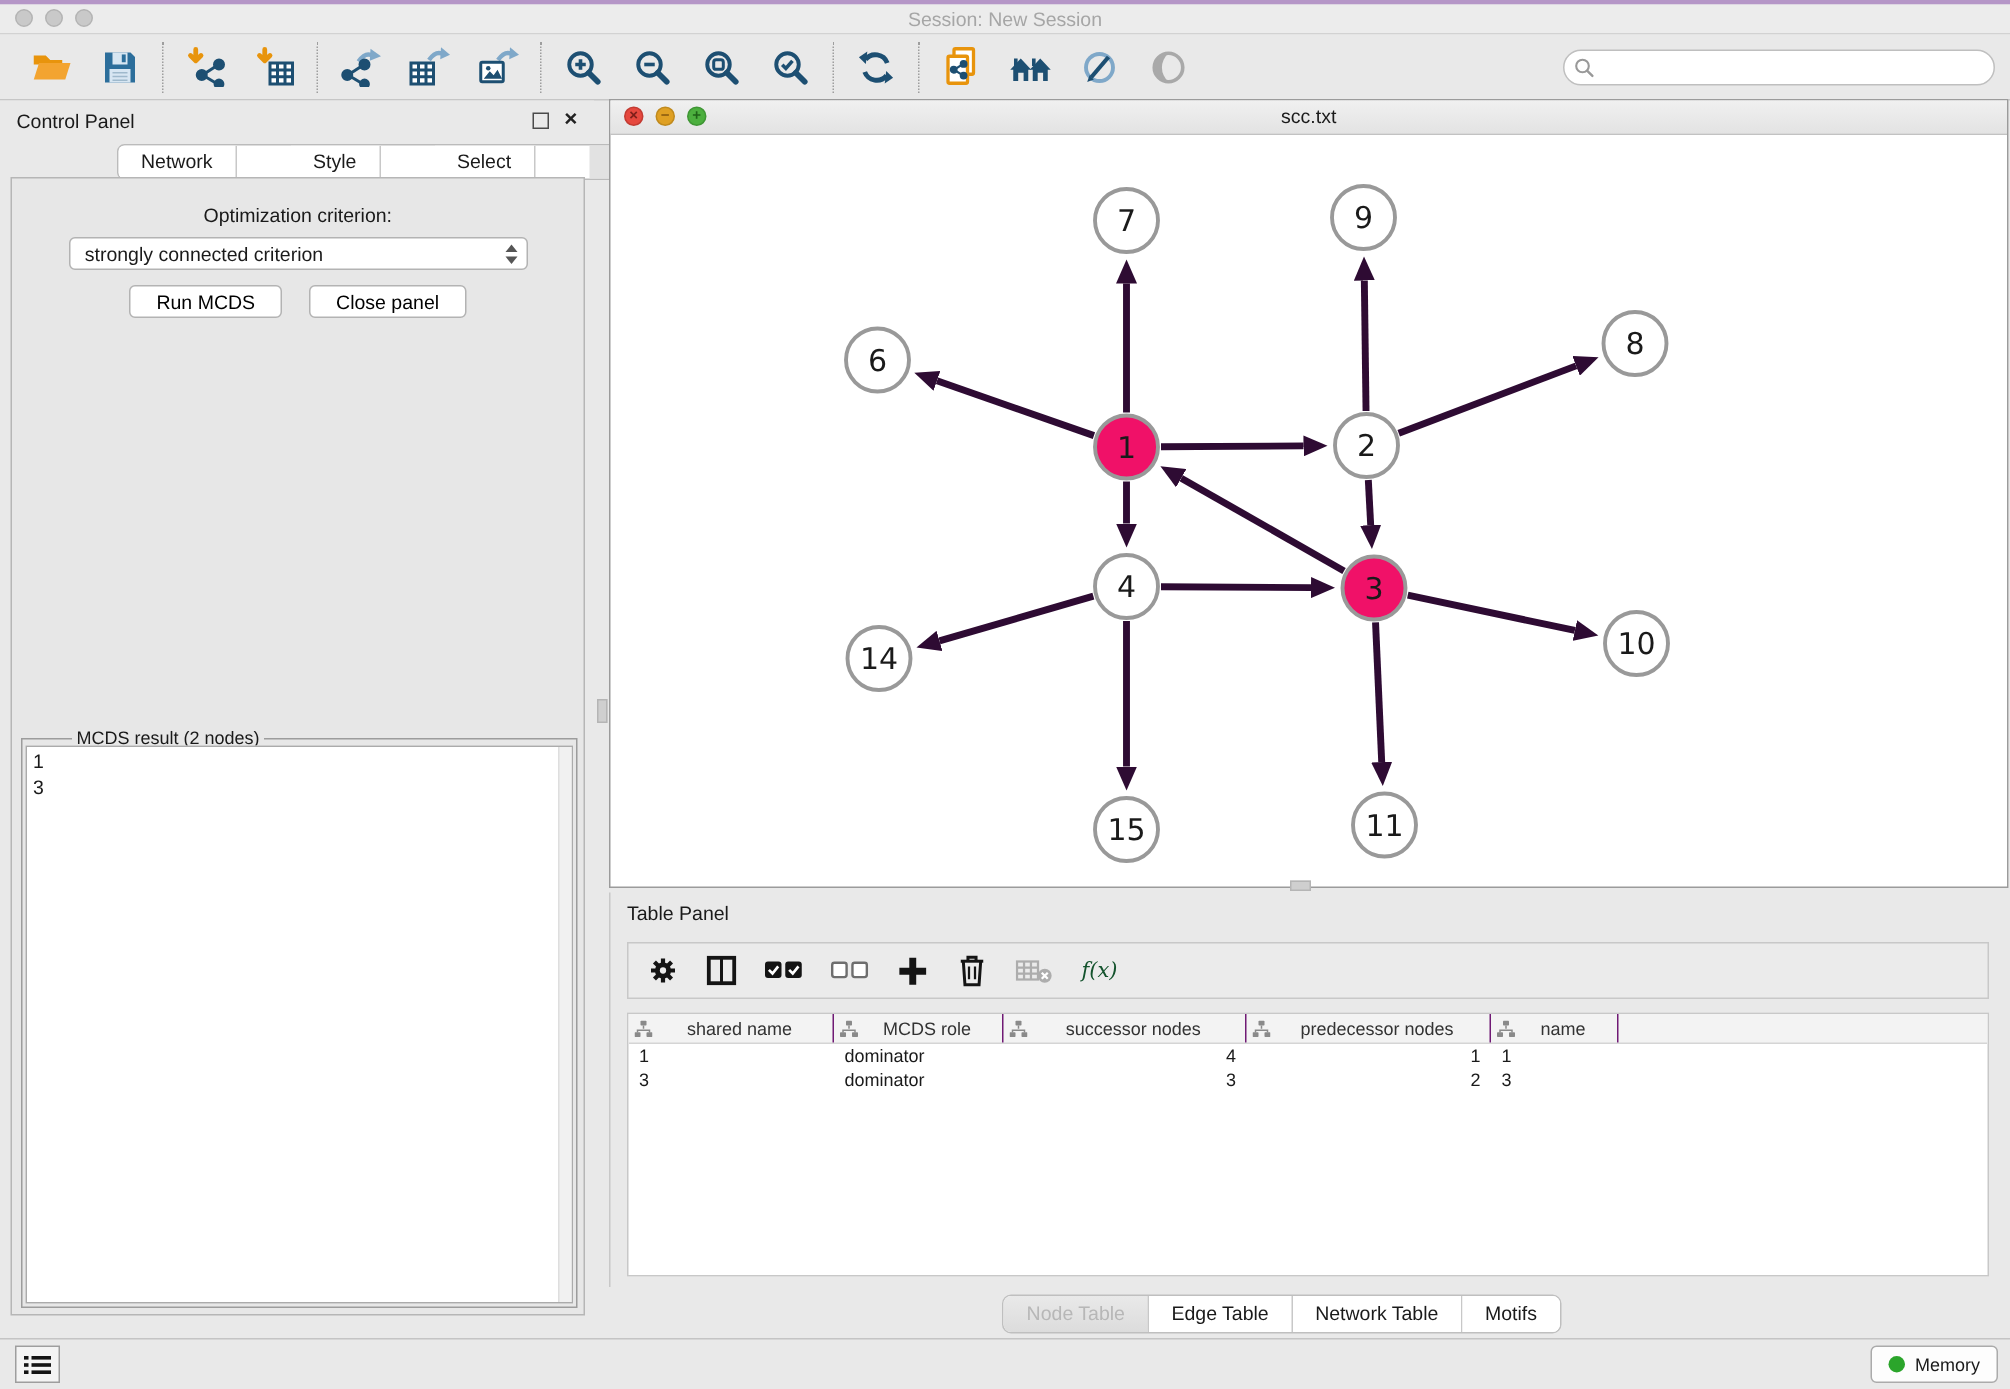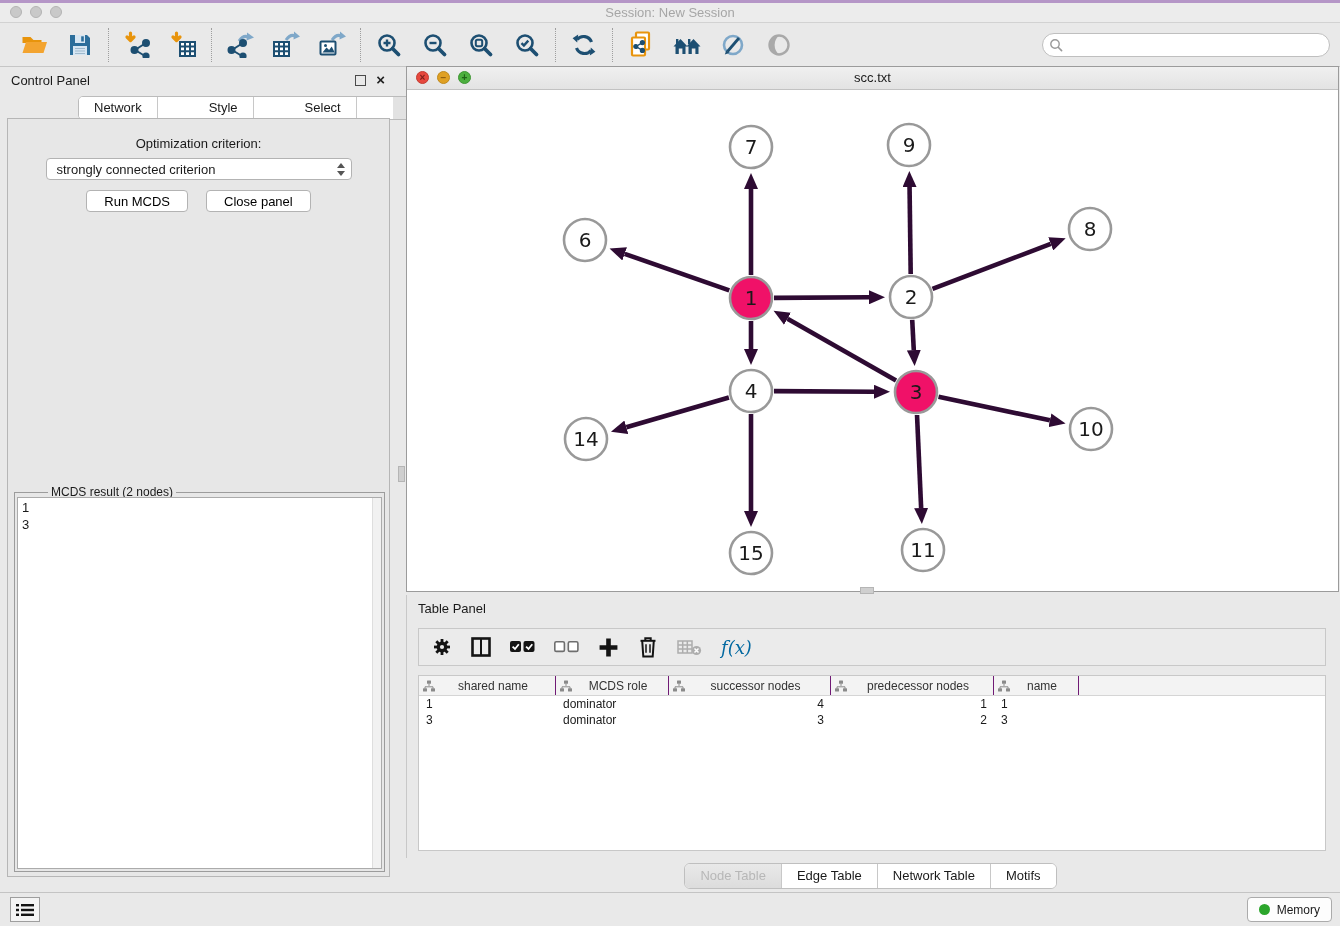--- a/index.html
+++ b/index.html
@@ -59,31 +59,31 @@
   .ndot.yellow{background:#DFA023;border:1px solid #C08A1D;color:#8E5E10;}
   .ndot.green{background:#4CAF3E;border:1px solid #3F9634;color:#1F6318;}
   .net-title{text-align:center;line-height:21px;font-size:13px;color:#1A1A1A;}
   .graph-svg{position:absolute;left:0;top:22px;}
   
   .table-panel{position:absolute;left:406px;top:595px;width:978px;height:263px;background:#E9E9E9;
                border-left:1px solid #C8C8C8;box-sizing:border-box;}
   .tp-toolbar{position:absolute;left:11px;top:33px;width:908px;height:38px;background:#EBEBEB;border:1px solid #C8C8C8;
               box-sizing:border-box;display:flex;align-items:center;gap:19px;padding:0 13px;}
   .tp-icon{display:flex;align-items:center;justify-content:center;cursor:default;}
-  .fx-label{font-family:"DejaVu Serif",serif;font-style:italic;font-size:18px;color:#0369a1;}
+  .fx-label{font-family:"DejaVu Serif",serif;font-style:italic;font-size:14px;color:#14532d;}
   .tp-table{position:absolute;left:11px;top:80px;width:908px;height:176px;background:#fff;border:1px solid #C8C8C8;
             box-sizing:border-box;overflow:hidden;}
   .tbl-header{display:flex;height:19px;background:#F3F3F3;border-bottom:1px solid #D5D5D5;}
   .tbl-hcell{box-sizing:border-box;border-right:1px solid #701a75;display:flex;align-items:center;
              font-size:12px;color:#333;padding:0 4px;cursor:default;justify-content:center;}
   .tbl-hcell .hlabel{flex:1;text-align:center;}
   .tbl-row{display:flex;height:16px;align-items:center;font-size:12px;cursor:default;}
   .tbl-cell{box-sizing:border-box;padding:0 7px;overflow:hidden;white-space:nowrap;}
   
-  .bottom-tabs{position:absolute;left:404px;top:863px;width:933px;display:flex;justify-content:center;}
+  .bottom-tabs{position:absolute;left:388px;top:863px;width:933px;display:flex;justify-content:center;}
   .bt-group{display:flex;height:24px;border:1px solid #BFBFBF;border-radius:6px;overflow:hidden;background:#fff;}
   .bt-tab{padding:0 15px;font-size:13px;line-height:24px;border-right:1px solid #C8C8C8;background:#fff;cursor:default;}
   .bt-tab:last-child{border-right:none;}
   .bt-tab.selected{background:linear-gradient(#E9E9E9,#DCDCDC);color:#B7B7B7;}
   
   .status-bar{position:absolute;left:0;right:0;bottom:0;height:33px;background:#E9E9E9;border-top:1px solid #C4C4C4;}
   .list-btn{position:absolute;left:10px;top:4px;width:30px;height:25px;background:#F4F4F4;border:1px solid #9E9E9E;
             display:flex;align-items:center;justify-content:center;box-sizing:border-box;cursor:default;}
   .memory-btn{position:absolute;right:8px;top:4px;height:25px;border:1px solid #ABABAB;border-radius:4px;background:#FDFDFD;
               display:flex;align-items:center;gap:7px;padding:0 11px;font-size:12px;box-sizing:border-box;cursor:default;}

